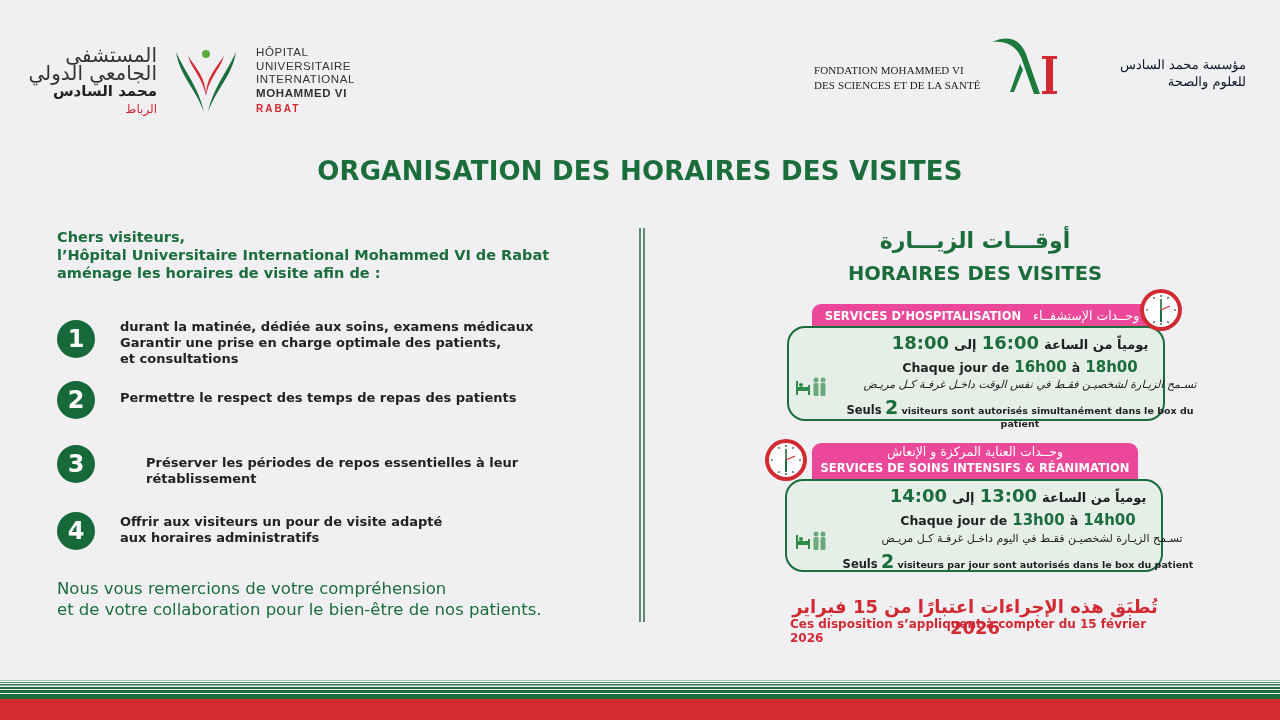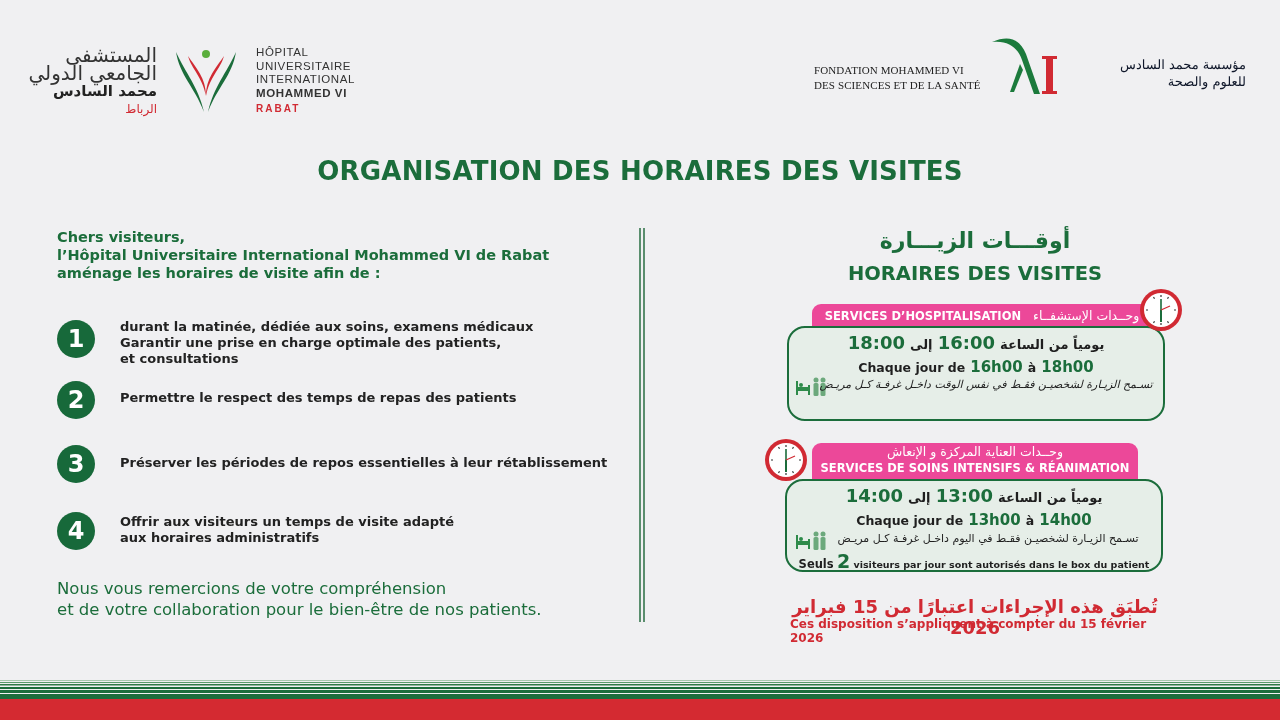--- a/index.html
+++ b/index.html
@@ -32,21 +32,21 @@
   .thanks { left:57px; top:578px; font-weight:normal; font-size:16.5px; color:#1b6d3b; line-height:21px; }
 
   .divider { left:639px; top:228px; width:6px; height:394px; border-left:2px solid #5a8e6e; border-right:2px solid #5a8e6e; box-sizing:border-box; }
 
   
   .right-ar { left:790px; width:370px; top:228px; text-align:center; direction:rtl; font-size:22px; color:#1b6d3b; font-weight:bold; }
   .right-fr { left:790px; width:370px; top:262px; text-align:center; font-weight:bold; font-size:19.5px; color:#1b6d3b; }
 
   .tab { background:#ec4899; color:#fff; font-weight:bold; border-radius:9px 9px 0 0; text-align:center; }
   .card { border:2.5px solid #1b6d3b; border-radius:18px; background:#e6eee8; box-sizing:border-box; }
-  .card .row { position:absolute; left:0; width:100%; text-align:center; }
+  .card .row { position:absolute; left:0; width:100%; text-align:center;padding-left:44px; }
   .big { font-weight:bold; color:#1b6d3b; font-size:18px; }
   .mid { font-weight:bold; color:#1b6d3b; font-size:15px; }
   .ar { direction:rtl; }
   .clock { width:44px; height:44px; }
   .ppl { position:absolute; width:32px; height:20px; }
   .footer-note-ar { left:790px; width:370px; top:596px; text-align:center; color:#d12a33; font-weight:bold; font-size:18px; direction:rtl; }
   .footer-note-fr { left:790px; width:370px; top:617px; text-align:left; color:#d12a33; font-weight:bold; font-size:12px; }
 
   .stripes { left:0; top:680px; width:1280px; height:40px; }
 </style>
@@ -107,28 +107,28 @@
   </div>
 </div>
 <div class="abs obj" style="top:381px;">
   <div class="num">2</div>
   <div class="txt" style="top:9px;">
     <div>Permettre le respect des temps de repas des patients</div>
   </div>
 </div>
 <div class="abs obj" style="top:445px;">
   <div class="num">3</div>
-  <div class="txt" style="top:10px;">
+  <div class="txt" style="top:10px;margin-left:26px;">
     <div>Préserver les périodes de repos essentielles à leur rétablissement</div>
   </div>
 </div>
 <div class="abs obj" style="top:512px;">
   <div class="num">4</div>
   <div class="txt" style="top:2px;">
-    <div>Offrir aux visiteurs un temps de visite adapté</div>
+    <div>Offrir aux visiteurs un pour de visite adapté</div>
     <div>aux horaires administratifs</div>
   </div>
 </div>
 
 <div class="abs thanks">
   <div>Nous vous remercions de votre compréhension</div>
   <div>et de votre collaboration pour le bien-être de nos patients.</div>
 </div>
 
 <div class="abs divider"></div>
@@ -157,20 +157,25 @@
     <rect x="1" y="10" width="14" height="4" fill="#2e8b4a"></rect>
       <rect x="1" y="4" width="2" height="14" fill="#2e8b4a"></rect>
       <rect x="13" y="8" width="2" height="10" fill="#2e8b4a"></rect>
       <circle cx="6" cy="8" r="2" fill="#2e8b4a"></circle>
     <circle cx="21" cy="3" r="2.5" fill="#6ca97c"></circle>
       <rect x="18.5" y="6" width="5" height="13" rx="1.5" fill="#6ca97c"></rect>
     <circle cx="28" cy="3" r="2.5" fill="#6ca97c"></circle>
       <rect x="25.5" y="6" width="5" height="13" rx="1.5" fill="#6ca97c"></rect>
   </svg>
   <div class="row ar" style="top:50px; font-size:11px; left:10px;font-style:italic;">تسـمح الزيـارة لشخصيـن فقـط في نفس الوقت داخـل غرفـة كـل مريـض</div>
+  <div class="row" style="top:68px; font-size:9.5px; font-weight:bold;">
+    <span style="font-size:11.5px;">Seuls</span>
+    <span style="font-size:19px; color:#1b6d3b;">2</span>
+    <span>visiteurs sont autorisés simultanément dans le box du patient</span>
+  </div>
 </div>
 <svg class="abs clock" style="left:1139px; top:288px;" viewBox="0 0 44 44">
   <circle cx="22" cy="22" r="21" fill="#d12a33"></circle>
     <circle cx="22" cy="22" r="17" fill="#fff"></circle>
   <g stroke="#333" stroke-width="1.2">
       <line x1="22" y1="7" x2="22" y2="9"></line>
       <line x1="22" y1="35" x2="22" y2="37"></line>
       <line x1="7" y1="22" x2="9" y2="22"></line>
       <line x1="35" y1="22" x2="37" y2="22"></line>
       <line x1="14.5" y1="9" x2="15.5" y2="10.7"></line>

